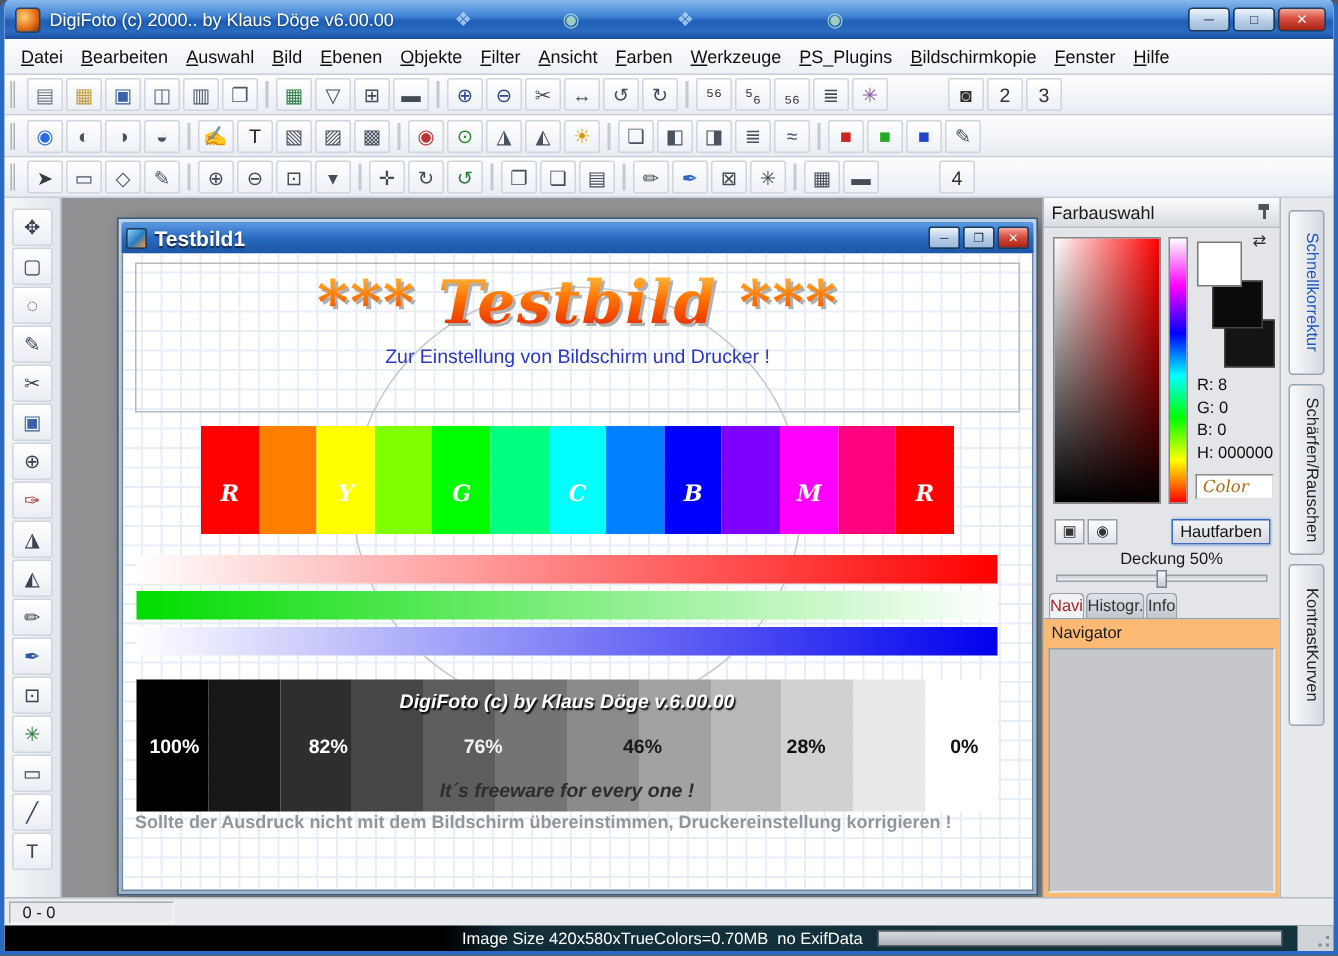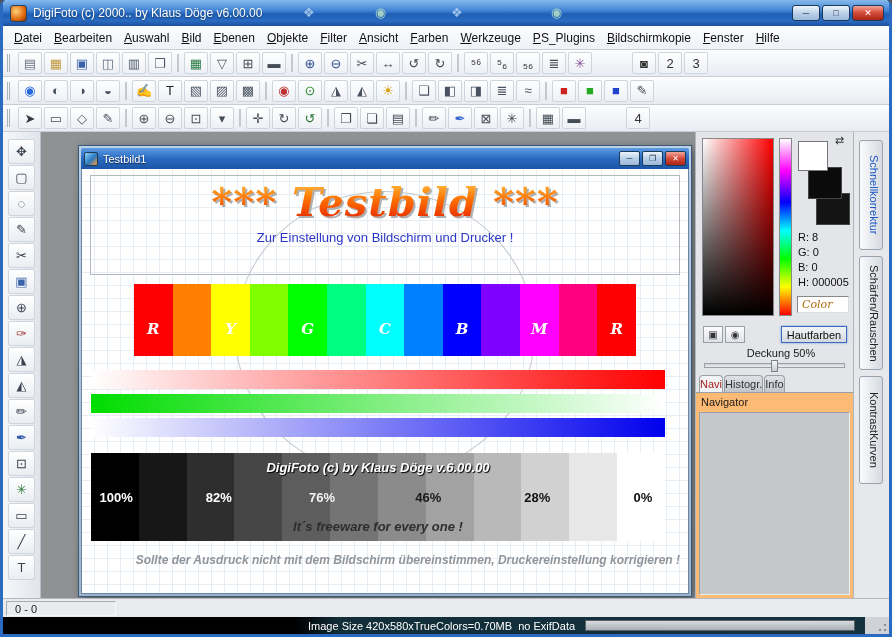--- a/index.html
+++ b/index.html
@@ -59,21 +59,21 @@
   .mdi { flex:1 1 auto; position:relative; background:#8f9193; overflow:hidden; }
 
   
   .child { position:absolute; left:37px; top:13px; width:614px; height:452px;
     border:1px solid #3a587a; background:linear-gradient(#bcd0e6,#9cb3cb);
     box-shadow:3px 3px 9px rgba(0,0,0,.4); display:flex; flex-direction:column; padding:2px; }
   .child-titlebar { height:21px; flex:0 0 21px; display:flex; align-items:center; padding:0 3px;
     background:linear-gradient(#5d9ce2,#2a6ac2 50%,#1b55a6); border-radius:2px 2px 0 0; }
   .child-icon { width:14px; height:14px; flex:0 0 14px; border-radius:2px; border:1px solid #203a54;
     background:linear-gradient(135deg,#8fd4ff,#2a7ac0 55%,#ff9a3a); }
-  .child-title { color:#fff; font-size:11px; margin-left:5px; text-shadow:0 1px 1px #10243c; }
+  .child-title { color:#fff; font-size:14px; margin-left:5px; text-shadow:0 1px 1px #10243c;font-weight:bold; }
   .cwin-controls { margin-left:auto; display:flex; gap:2px; }
   .cwin-btn { width:21px; height:15px; border:1px solid #1a3a5a; border-radius:2px; padding:0;
     background:linear-gradient(#eef4fb,#b9cfe8 50%,#9cb8d8); color:#1a2a3a; font-size:8px;
     line-height:12px; text-align:center; font-family:inherit; }
   .cwin-btn.close { background:linear-gradient(#f3a79c,#d8503f 45%,#a92312); color:#fff; }
   .child-content { flex:1 1 auto; position:relative; background:#fff;
     border:1px solid #6a86a4; border-top:none; overflow:hidden; }
 
   
   .testimg { position:absolute; left:0; top:0; right:0; bottom:0; padding:6px 8px;
@@ -108,22 +108,22 @@
   .graywedge { position:relative; width:574px; height:88px; margin:16px 0 0 1px; }
   .gsteps { position:absolute; left:0; top:0; right:0; bottom:0; display:flex; }
   .gstep { flex:1 1 auto; }
   .gw-credit { position:absolute; top:7px; left:0; right:0; text-align:center; color:#fff;
     font-weight:bold; font-style:italic; font-size:13px; text-shadow:1px 1px 1px #000; }
   .gw-labels { position:absolute; left:0; top:0; right:0; bottom:0; pointer-events:none; }
   .gw-label { position:absolute; top:37px; font-weight:bold; font-size:13px; }
   .gw-free { position:absolute; bottom:7px; left:0; right:0; text-align:center; color:#2e2e2e;
     font-weight:bold; font-style:italic; font-size:13px; }
 
-  .footer-line { text-align:right; color:#90959a; font-weight:bold; font-style:italic;
-    font-size:12px; margin-top:12px; }
+  .footer-line { text-align:left; color:#90959a; font-weight:bold; 
+    font-size:12px; }
 
   
   .rightpanel { width:158px; flex:0 0 158px; background:#e3e5e9; border-left:1px solid #b0b6be;
     display:flex; flex-direction:column; }
   .rp-header { height:20px; flex:0 0 20px; background:linear-gradient(#fafbfc,#d8dbe0);
     border-bottom:1px solid #b8bec6; display:flex; align-items:center; padding:0 5px;
     font-size:12px; color:#1a1a1a; }
   .pin-icon { margin-left:auto; width:11px; height:11px; position:relative; }
   .pin-icon::before { content:''; position:absolute; left:2px; top:0; width:7px; height:4px; background:#4c545c; }
   .pin-icon::after { content:''; position:absolute; left:5px; top:4px; width:2px; height:6px; background:#4c545c; }
@@ -655,32 +655,36 @@
               <div class="gw-free">It´s freeware for every one !</div>
             </div>
 
             <div class="footer-line zlift">Sollte der Ausdruck nicht mit dem Bildschirm übereinstimmen, Druckereinstellung korrigieren !</div>
           </div>
         </div>
       </div>
     </div>
 
     <div class="rightpanel">
+      <div class="rp-header">
+        <span>Farbauswahl</span>
+        <span class="pin-icon"></span>
+      </div>
       <div class="picker">
         <div class="sv-square"></div>
         <div class="hue-strip"></div>
         <span class="swap-icon">⇄</span>
         <div class="swatch-white"></div>
         <div class="swatch-black1"></div>
         <div class="swatch-black2"></div>
         <div class="rp-vals">
           <div>R: 8</div>
           <div>G: 0</div>
           <div>B: 0</div>
-          <div>H: 000005</div>
+          <div>H: 000000</div>
         </div>
         <div class="color-field">Color</div>
       </div>
       <div class="rp-btnrow">
         <button class="mini-btn b1">▣</button>
         <button class="mini-btn b2">◉</button>
         <button class="hautfarben-btn">Hautfarben</button>
       </div>
       <div class="deckung">
         <div class="deckung-label">Deckung 50%</div>

